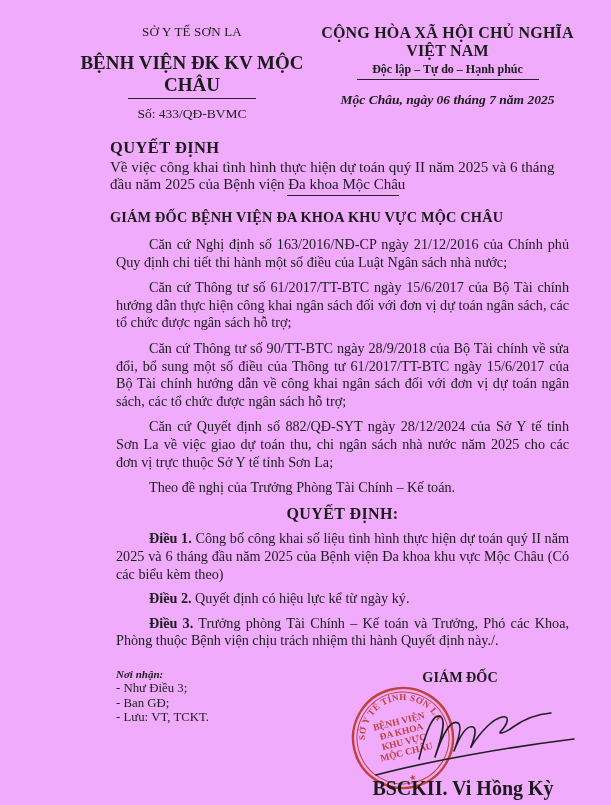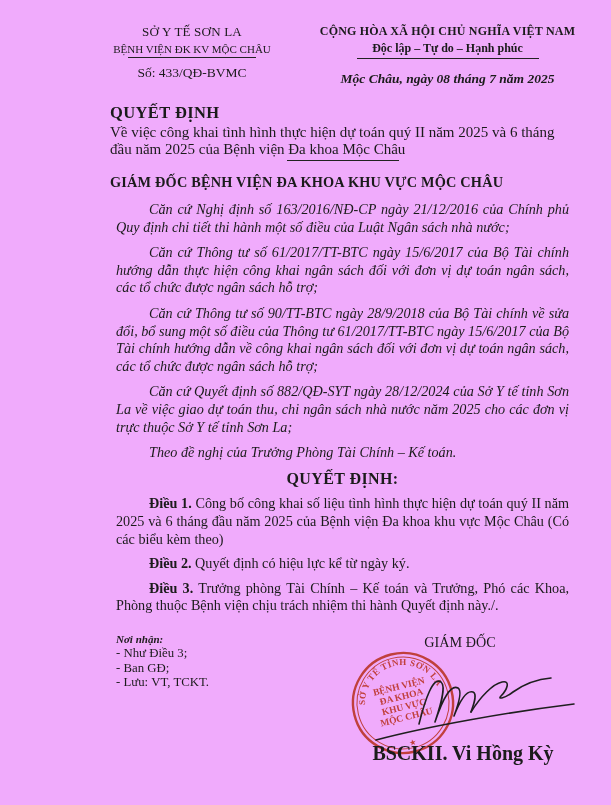--- a/index.html
+++ b/index.html
@@ -11,63 +11,63 @@
     color:#1b1b1b;
     font-family:"Liberation Serif","DejaVu Serif",serif;
     overflow:hidden;
     padding-left:14px;
   }
   
   .header { display:flex; padding-top:24px; }
   .header-left { margin-left:58px; width:240px; text-align:center; }
   .header-right { flex:1; margin-right:42px; text-align:center; }
   .hl-parent { font-size:13px; letter-spacing:.2px; }
-  .hl-org { font-size:11px; font-weight:normal; margin-top:3px; }
+  .hl-org { font-size:19px; font-weight:bold; margin-top:12px; }
   .hl-org::after { content:""; display:block; width:128px; margin:2px auto 0; border-bottom:1.3px solid #222; }
   .doc-number { font-size:13.5px; margin-top:7px; }
-  .hr-country { font-size:12px; font-weight:bold; letter-spacing:.2px; }
+  .hr-country { font-size:16px; font-weight:bold; letter-spacing:.2px; }
   .hr-motto { font-size:12px; font-weight:bold; margin-top:2px; }
   .hr-motto::after { content:""; display:block; width:182px; margin:2px auto 0; border-bottom:1.3px solid #222; }
   .dateline { font-size:13.5px; font-weight:bold; font-style:italic; margin-top:12px; }
   
   .title-block { margin:16px 50px 0 96px; }
   .doc-title { font-size:16.5px; font-weight:bold; letter-spacing:.4px; }
   .doc-subtitle { font-size:15px; font-weight:normal; line-height:16.5px; margin-top:1px; }
   .title-rule { width:112px; border-bottom:1.4px solid #222; margin:3px auto 0; }
   .issuer { font-size:14.3px; font-weight:bold; margin-top:13px; letter-spacing:.2px; }
   
   .body-text { margin:10px 56px 0 102px; font-size:14.2px; line-height:17.6px; text-align:justify; }
-  .preamble p { font-style:italic; text-indent:33px; margin:0 0 8px 0; }
+  .preamble p { text-indent:33px; margin:0 0 8px 0; }
   .decision-heading { text-align:center; font-weight:bold; font-size:16px; letter-spacing:.4px; margin:1px 0 8px 0; font-style:normal; }
   .articles p { text-indent:33px; margin:0 0 7px 0; }
   .art-label { font-weight:bold; }
   
   .footer { position:relative; margin-top:13px; height:210px; }
   .recipients { position:absolute; left:102px; top:4px; font-size:12.8px; line-height:14.5px; }
   .rec-heading { font-weight:bold; font-style:italic; font-size:11px; }
-  .sig-title { position:absolute; left:340px; top:6px; width:212px; text-align:center; font-weight:normal; font-size:14.2px; }
+  .sig-title { position:absolute; left:340px; top:6px; width:212px; text-align:center; font-weight:bold; font-size:14.2px; }
   .stamp-wrap { position:absolute; left:333px; top:19px; width:112px; height:112px; }
   .sig-scribble { position:absolute; left:345px; top:24px; width:225px; height:95px; }
   .sig-name { position:absolute; left:338px; top:114px; width:222px; text-align:center; font-weight:bold; font-size:20px; }
 </style>
 </head>
 <body>
 
 <div class="page">
 
   <div class="header">
     <div class="header-left">
       <div class="hl-parent">SỞ Y TẾ SƠN LA</div>
       <div class="hl-org">BỆNH VIỆN ĐK KV MỘC CHÂU</div>
       <div class="doc-number">Số: 433/QĐ-BVMC</div>
     </div>
     <div class="header-right">
       <div class="hr-country">CỘNG HÒA XÃ HỘI CHỦ NGHĨA VIỆT NAM</div>
       <div class="hr-motto">Độc lập – Tự do – Hạnh phúc</div>
-      <div class="dateline">Mộc Châu, ngày 08 tháng 7 năm 2025</div>
+      <div class="dateline">Mộc Châu, ngày 06 tháng 7 năm 2025</div>
     </div>
   </div>
 
   <div class="title-block">
     <div class="doc-title">QUYẾT ĐỊNH</div>
     <div class="doc-subtitle">Về việc công khai tình hình thực hiện dự toán quý II năm 2025 và 6 tháng đầu năm 2025 của Bệnh viện Đa khoa Mộc Châu</div>
     <div class="title-rule"></div>
     <div class="issuer">GIÁM ĐỐC BỆNH VIỆN ĐA KHOA KHU VỰC MỘC CHÂU</div>
   </div>
 

